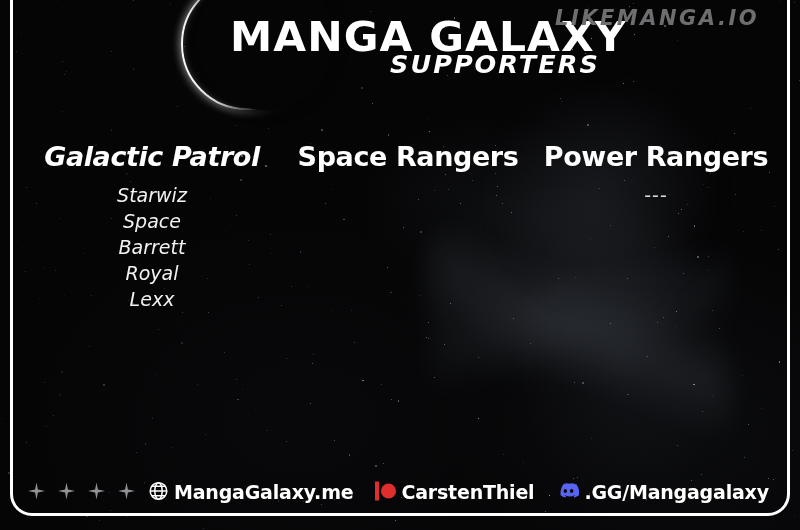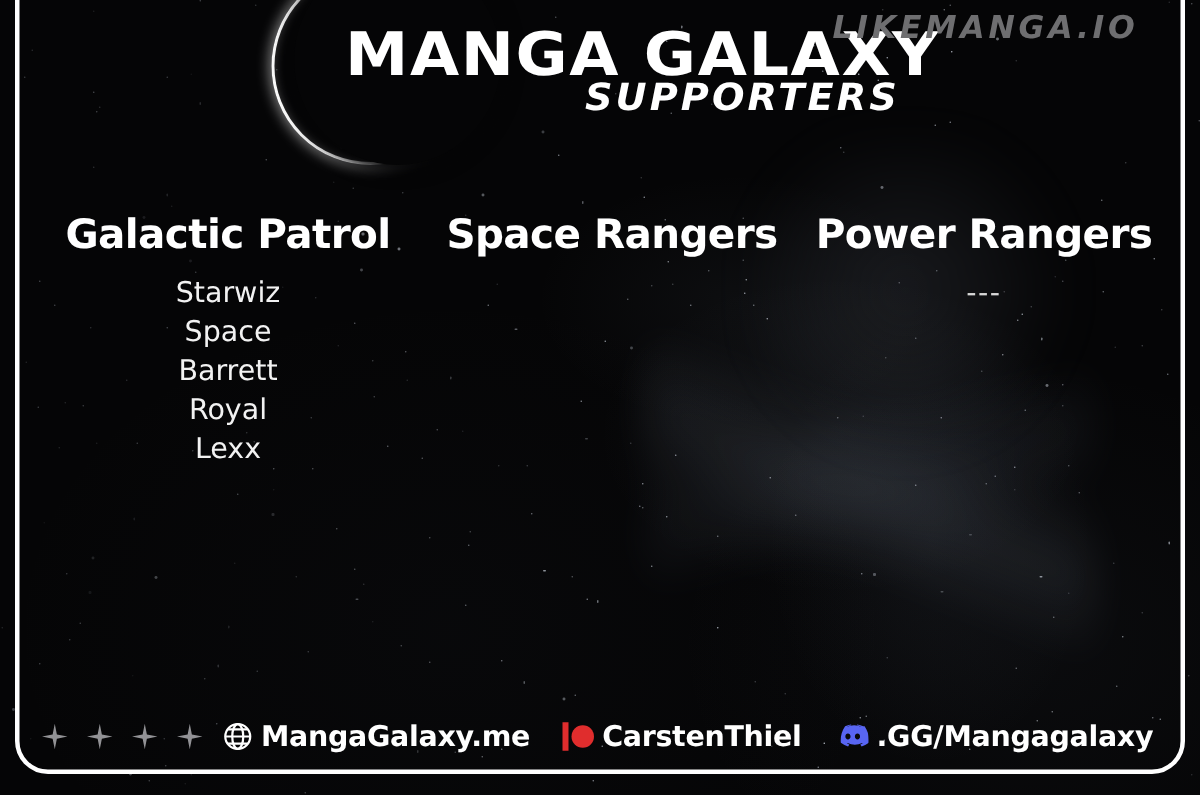--- a/index.html
+++ b/index.html
@@ -88,21 +88,21 @@
     letter-spacing:2.5px;
     color:#6e6e70; white-space:nowrap;
   }
 
   
   .columns{
     position:absolute; left:18px; top:140px; width:764px; height:250px;
     display:flex; align-items:flex-start; justify-content:center;
   }
   .col{ text-align:center; }
-  .col-1{ width:266px; }
+  .col-1{ width:266px;font-style:italic; }
   .col-2{ width:246px; }
   .col-3{ width:250px; }
 
   .col-head{
     font-family:"DejaVu Sans", sans-serif;
     font-weight:bold; font-size:27px; color:#ffffff;
     white-space:nowrap; line-height:34px;
     letter-spacing:-0.4px;
   }
   .names{ margin-top:8px; }

